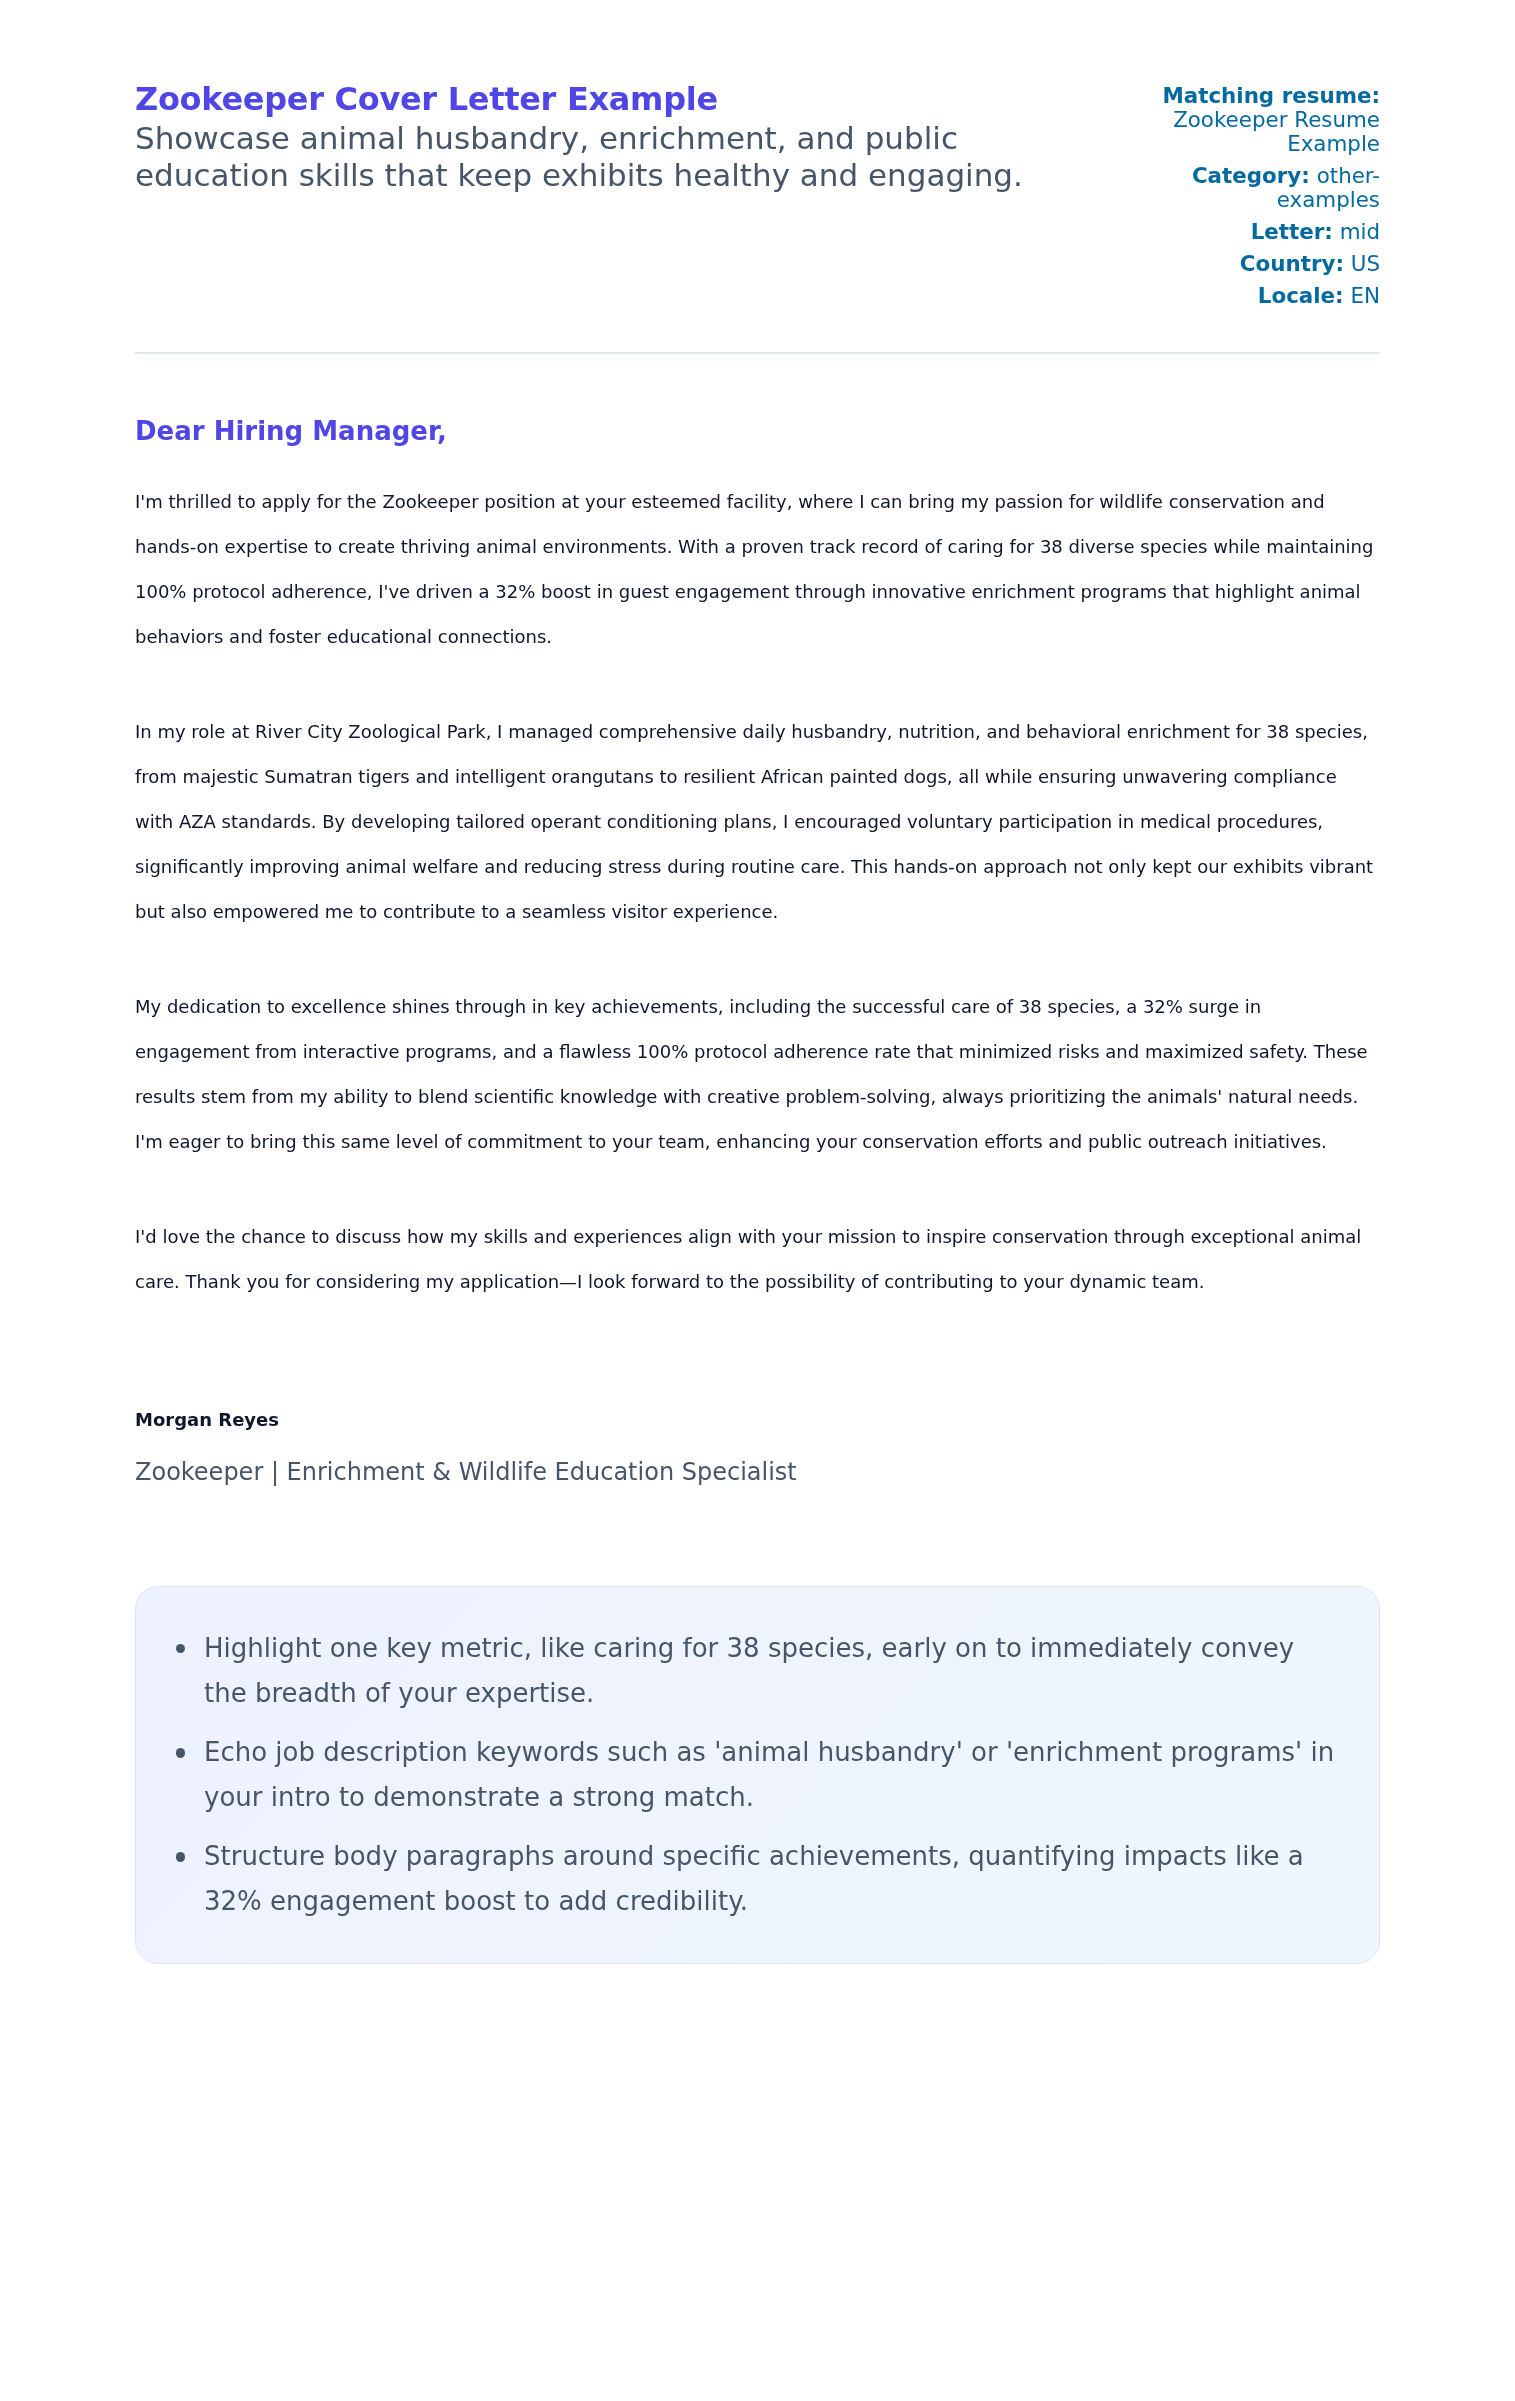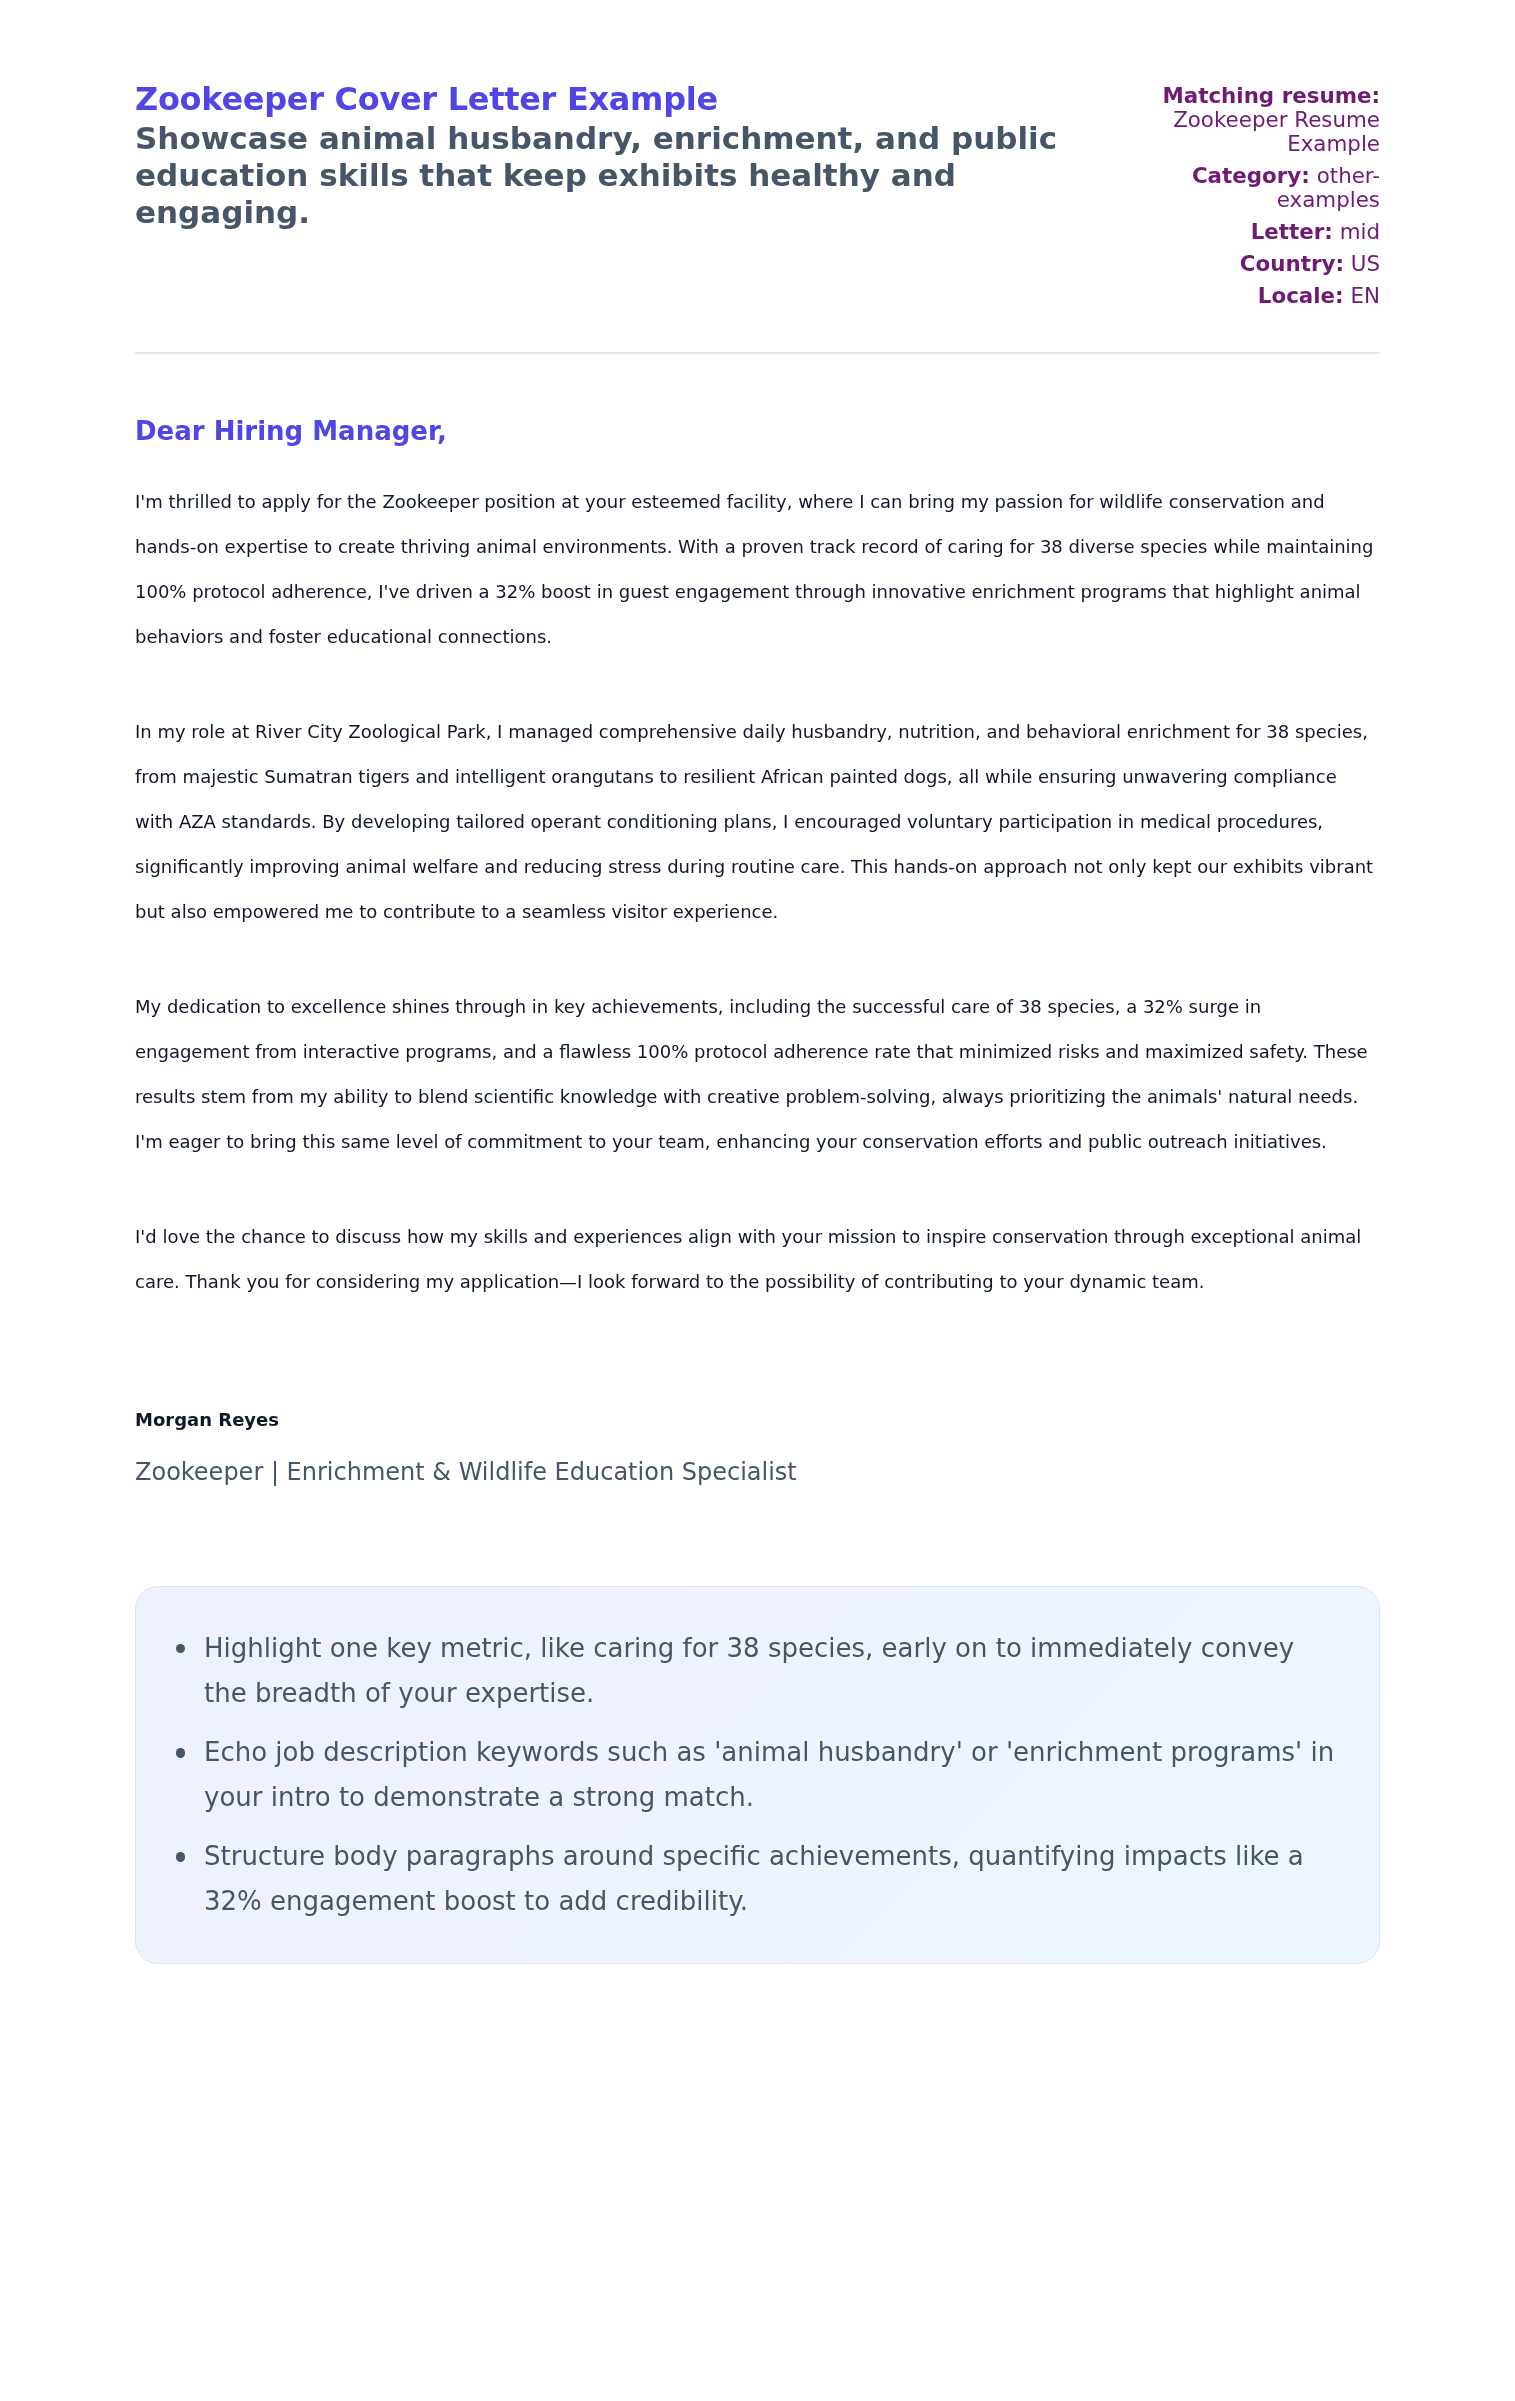--- a/index.html
+++ b/index.html
@@ -24,30 +24,30 @@
   .title {
     font-size: 32px;
     font-weight: 700;
     color: #4f46e5;
     line-height: 1.12;
     letter-spacing: -0.3px;
   }
   .subtitle {
     margin-top: 1.8px;
     font-size: 31px;
-    font-weight: 700;
+    font-weight: 400;
     color: #475569;
     line-height: 37px;
   }
   .meta {
     width: 223px;
     text-align: right;
     font-size: 21.4px;
     line-height: 24px;
-    color: #701a75;
+    color: #0369a1;
     padding-top: 1.8px;
   }
   .meta-row { margin-bottom: 8px; }
   .meta-row .meta-label { font-weight: 700; }
   .meta-row.block .meta-label { display: block; }
   .divider {
     margin-top: 36px;
     height: 1.8px;
     background: #e2e8f0;
     border: none;

